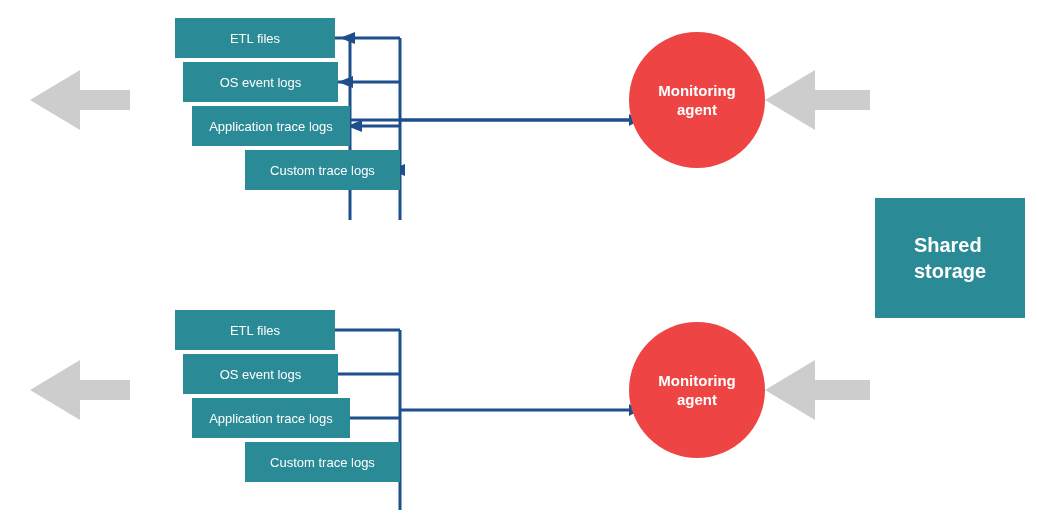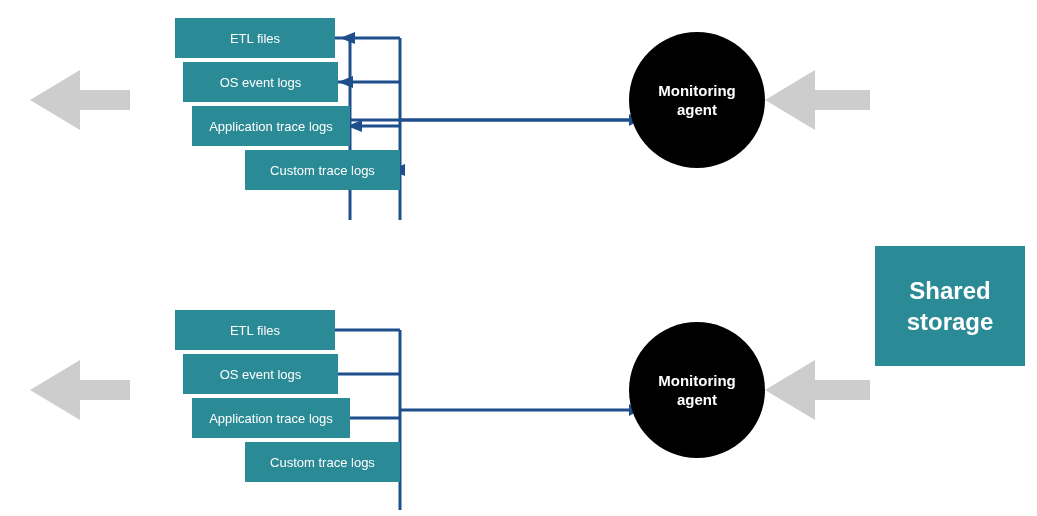--- a/index.html
+++ b/index.html
@@ -27,45 +27,43 @@
       font-weight: 500;
       display: flex;
       align-items: center;
       justify-content: center;
       text-align: center;
     }
 
     
     .agent-circle {
       position: absolute;
-      background: #000000;
+      background: #ef4444;
       border-radius: 50%;
       color: white;
       display: flex;
       align-items: center;
       justify-content: center;
       text-align: center;
       font-size: 15px;
       font-weight: 600;
       line-height: 1.3;
     }
 
     
     .shared-storage {
       position: absolute;
       background: #2a8a96;
       color: white;
-      font-size: 24px;
+      font-size: 20px;
       font-weight: 600;
       display: flex;
       align-items: center;
       justify-content: center;
-      text-align: center;
       line-height: 1.3;
-      margin-top: 48px;
     }
 
     
     .svg-overlay {
       position: absolute;
       top: 0;
       left: 0;
       width: 1037px;
       height: 516px;
       pointer-events: none;

